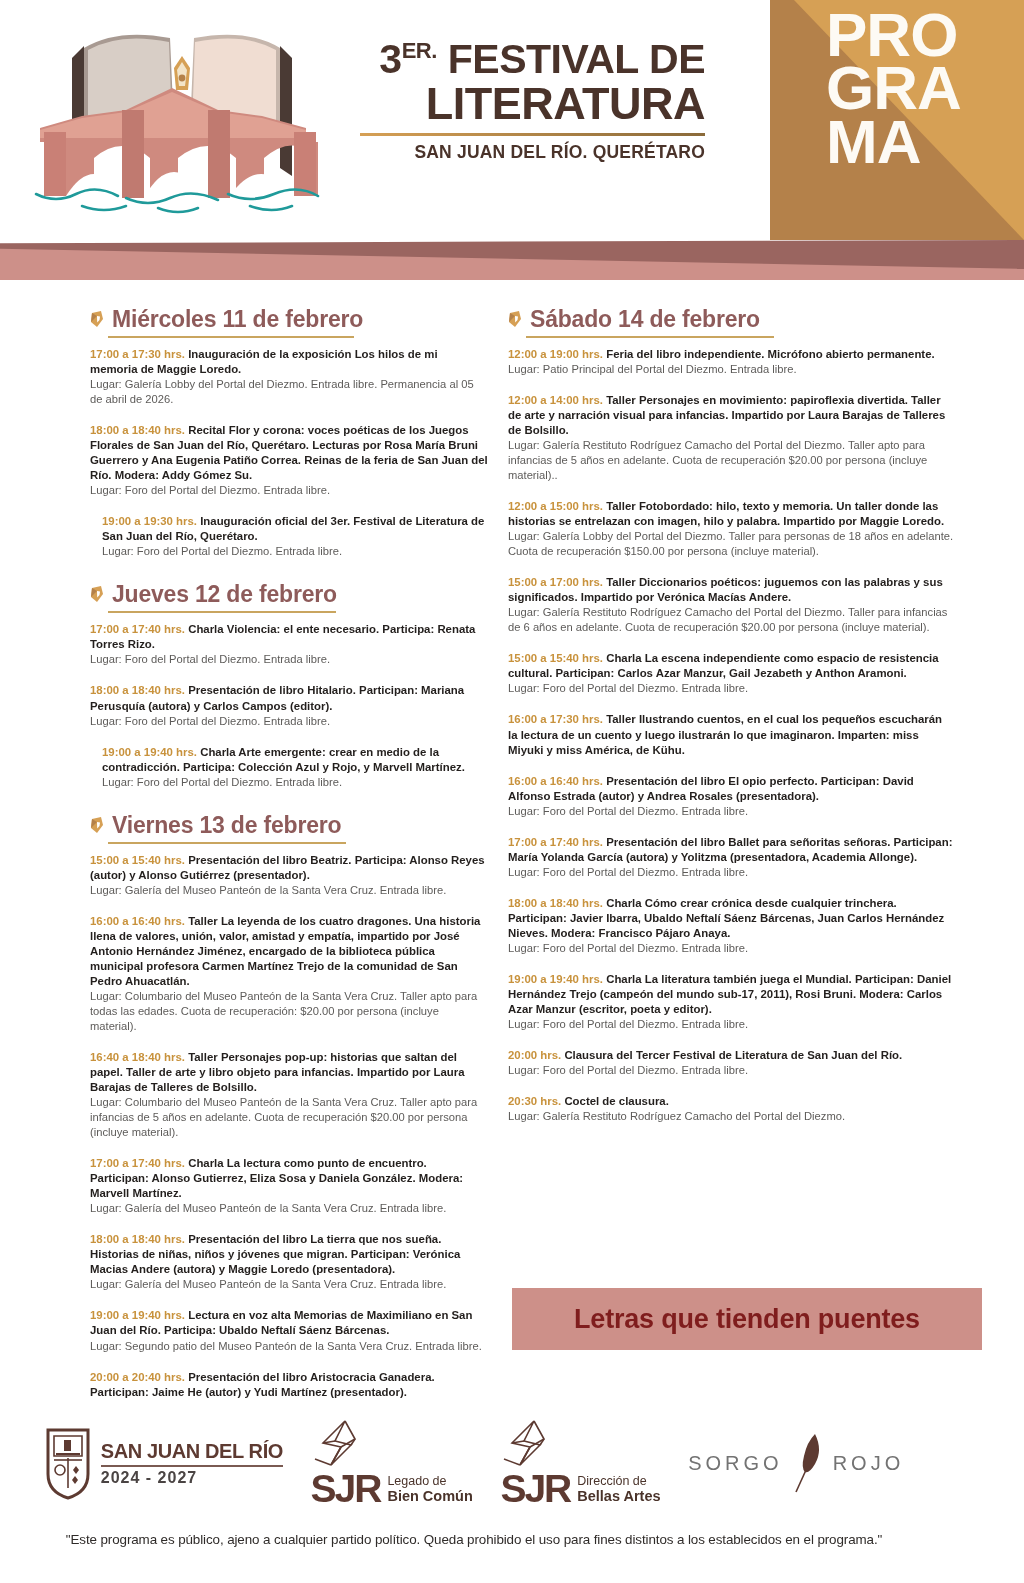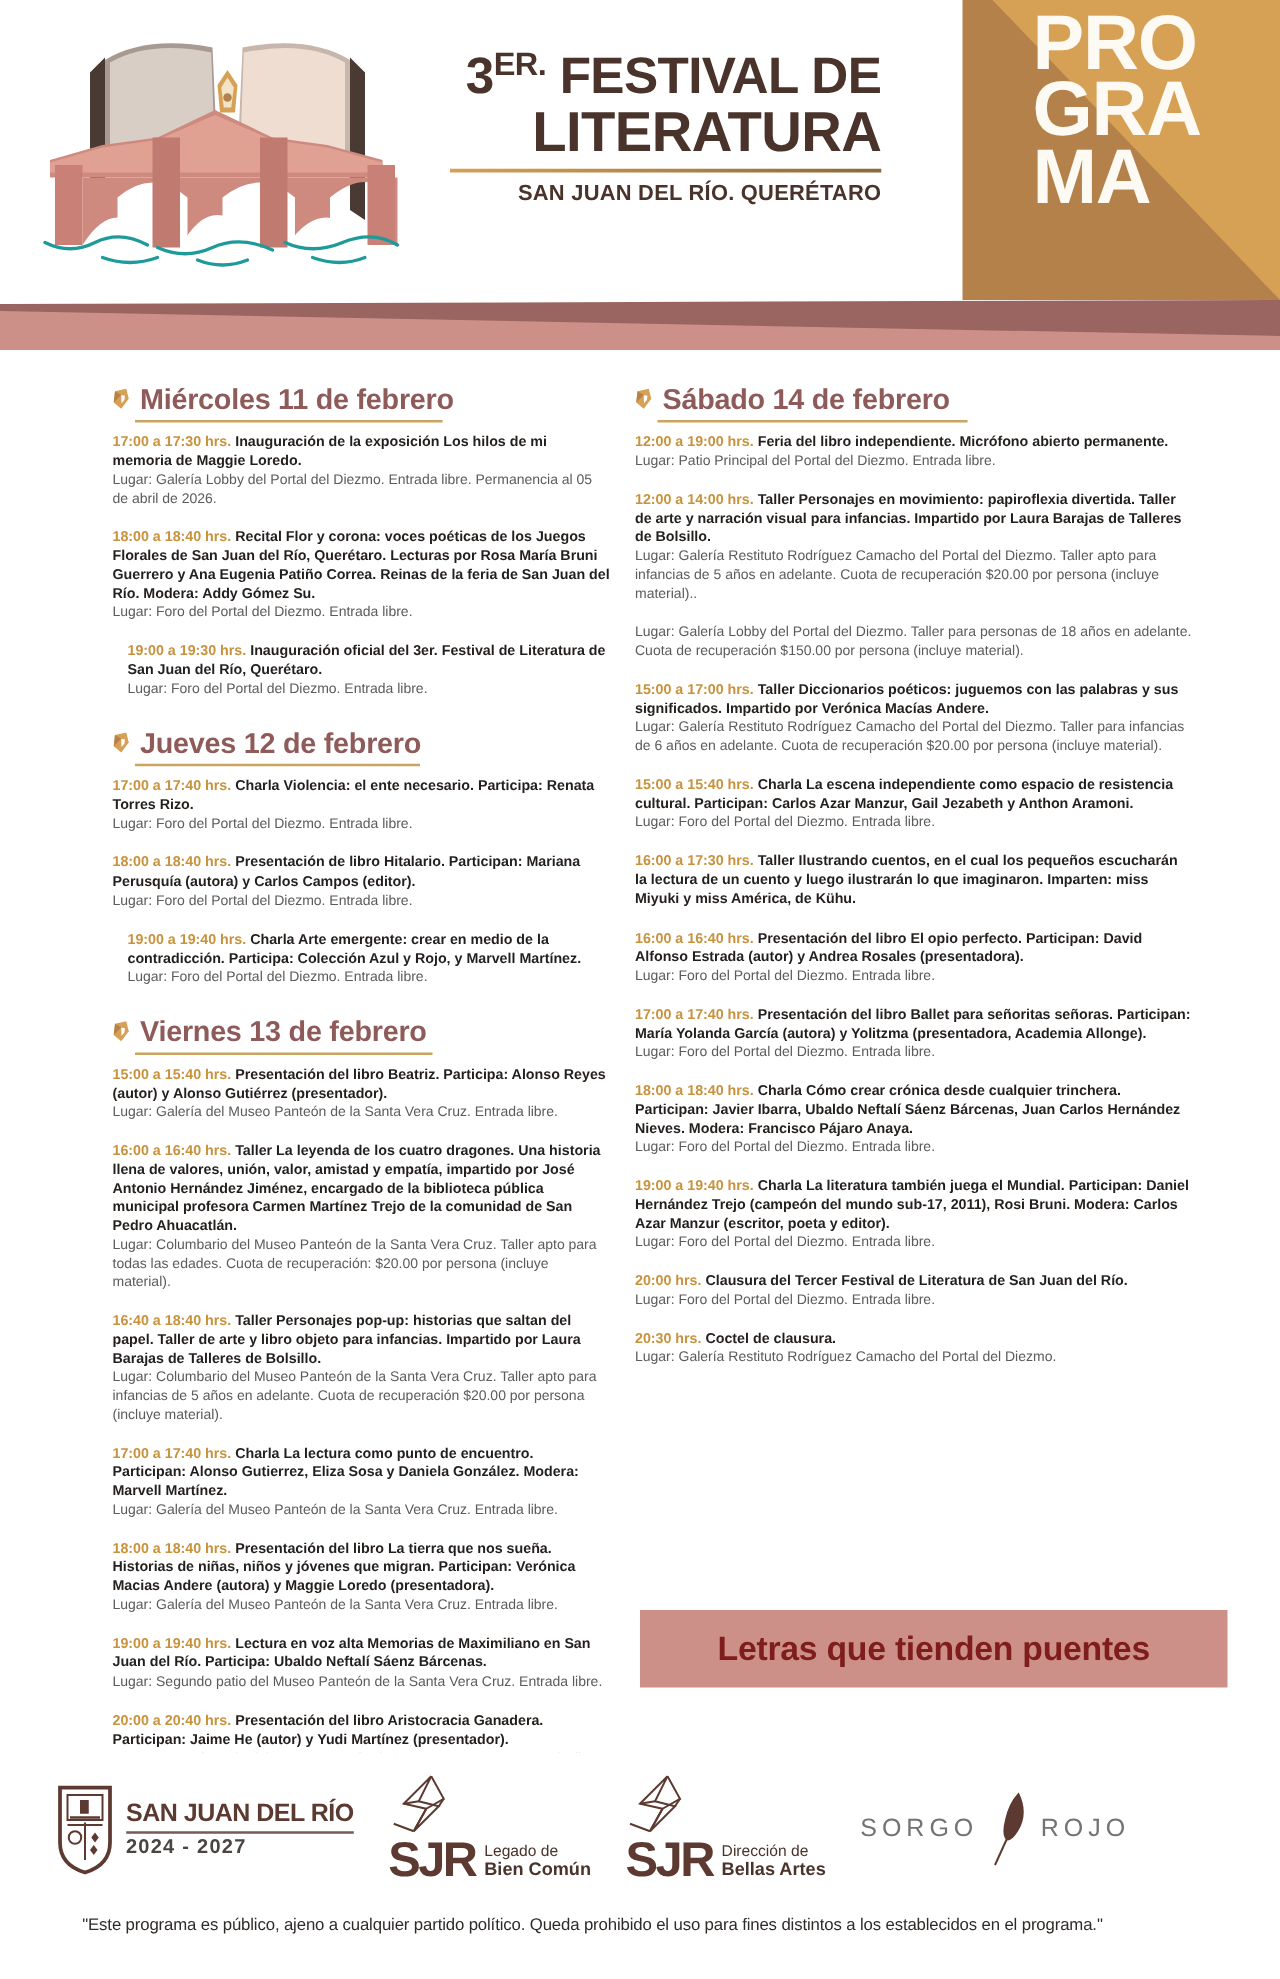--- a/index.html
+++ b/index.html
@@ -72,21 +72,21 @@
     text-align: right;
   }
   .title-line1 {
     font-weight: bold;
     font-size: 41px;
     color: #4a332a;
     letter-spacing: -0.5px;
     line-height: 1.05;
     white-space: nowrap;
   }
-  .title-line1 .ord { font-size: 26px; vertical-align: super; }
+  .title-line1 .ord { font-size: 22px; vertical-align: super; }
   .title-line2 {
     font-weight: bold;
     font-size: 45px;
     color: #4a332a;
     letter-spacing: -0.5px;
     line-height: 1.02;
   }
   .title-rule {
     margin: 6px 0 6px auto;
     height: 3px;
@@ -482,20 +482,24 @@
 
         <div class="event">
           <div class="ev-main">
             <span class="ev-time">12:00 a 14:00 hrs.</span>
             <span>Taller Personajes en movimiento: papiroflexia divertida. Taller de arte y narración visual para infancias. Impartido por Laura Barajas de Talleres de Bolsillo.</span>
           </div>
           <div class="ev-place">Lugar: Galería Restituto Rodríguez Camacho del Portal del Diezmo. Taller apto para infancias de 5 años en adelante. Cuota de recuperación $20.00 por persona (incluye material)..</div>
         </div>
 
         <div class="event">
+          <div class="ev-main">
+            <span class="ev-time">12:00 a 15:00 hrs.</span>
+            <span>Taller Fotobordado: hilo, texto y memoria. Un taller donde las historias se entrelazan con imagen, hilo y palabra. Impartido por Maggie Loredo.</span>
+          </div>
           <div class="ev-place">Lugar: Galería Lobby del Portal del Diezmo. Taller para personas de 18 años en adelante. Cuota de recuperación $150.00 por persona (incluye material).</div>
         </div>
 
         <div class="event">
           <div class="ev-main">
             <span class="ev-time">15:00 a 17:00 hrs.</span>
             <span>Taller Diccionarios poéticos: juguemos con las palabras y sus significados. Impartido por Verónica Macías Andere.</span>
           </div>
           <div class="ev-place">Lugar: Galería Restituto Rodríguez Camacho del Portal del Diezmo. Taller para infancias de 6 años en adelante. Cuota de recuperación $20.00 por persona (incluye material).</div>
         </div>

